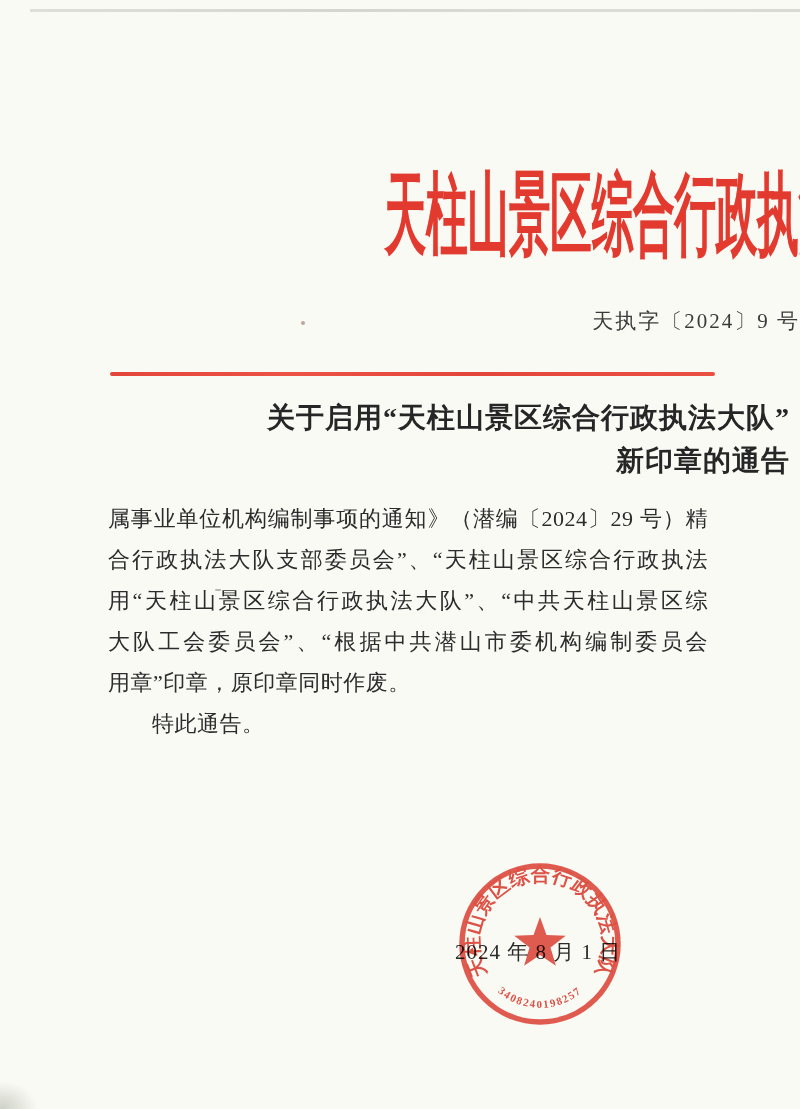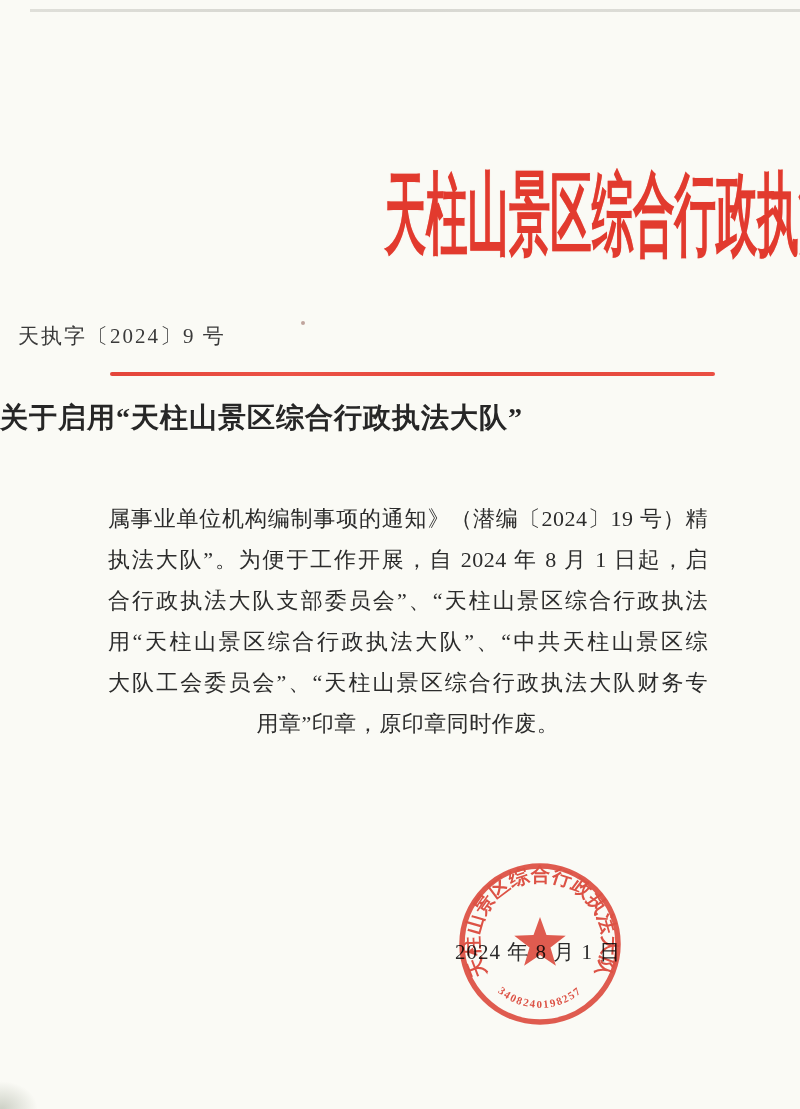--- a/index.html
+++ b/index.html
@@ -33,43 +33,43 @@
   .red-header .stretch {
     display: inline-block;
     font-size: 90px; font-weight: 700; line-height: 104px;
     color: #e23a2e;
     letter-spacing: 0;
     transform: scaleX(0.46) translateX(44px);
     transform-origin: center;
     text-shadow: 0 0 1px rgba(226,58,46,.55);
   }
   .doc-number {
-    position: absolute; top: 322px; left: 0; width: 800px;
-    text-align: left; font-size: 21px; letter-spacing: 2px; color: #3a3a3a;
+    position: absolute; top: 307px; left: 0; width: 800px;
+    text-align: right; font-size: 21px; letter-spacing: 2px; color: #3a3a3a;
     padding-left: 18px;
   }
   .red-divider {
     position: absolute; top: 372px; left: 110px; width: 605px; height: 4px;
     background: linear-gradient(90deg, #e4453a, #ec5246 30%, #e4453a 60%, #ea4f43);
     border-radius: 2px;
   }
   .doc-title {
     position: absolute; top: 396px; left: 0; width: 790px;
-    text-align: left; font-weight: 700; color: #262626;
+    text-align: right; font-weight: 700; color: #262626;
     font-size: 28px; line-height: 43px; letter-spacing: 1px;
   }
   .doc-body {
     position: absolute; top: 498px; left: 108px; width: 600px;
     font-size: 22px; line-height: 41px; color: #2c2c2c;
     letter-spacing: .5px;
   }
   .doc-body .line { height: 41px; overflow: hidden; }
   .jline { text-align: justify; text-align-last: justify; }
   .first-line { text-indent: 44px; text-align: justify; text-align-last: justify; }
-  .plain-line { text-align: center; }
+  .plain-line { text-align: left; }
   .indent-line { text-indent: 44px; text-align: left; }
   .seal-date {
     position: absolute; top: 938px; left: 440px; width: 196px;
     text-align: center; font-size: 21px; color: #2a2a2a; letter-spacing: 1px;
     white-space: nowrap;
   }
   .seal {
     position: absolute; left: 454px; top: 858px; width: 172px; height: 172px;
     mix-blend-mode: multiply; opacity: .95;
   }
@@ -87,29 +87,30 @@
 <div class="red-header">
   <span class="stretch">天柱山景区综合行政执法大队文件</span>
 </div>
 
 <div class="doc-number">天执字〔2024〕9 号</div>
 
 <div class="red-divider"></div>
 
 <div class="doc-title">
   <div>关于启用“天柱山景区综合行政执法大队”</div>
+  <div>新印章的通告</div>
 </div>
 
 <div class="doc-body">
-  <div class="line jline">属事业单位机构编制事项的通知》（潜编〔2024〕19 号）精</div>
-  <div class="line jline">执法大队”。为便于工作开展，自 2024 年 8 月 1 日起，启</div>
+  <div class="line jline">属事业单位机构编制事项的通知》（潜编〔2024〕29 号）精</div>
   <div class="line jline">合行政执法大队支部委员会”、“天柱山景区综合行政执法</div>
   <div class="line jline">用“天柱山景区综合行政执法大队”、“中共天柱山景区综</div>
-  <div class="line jline">大队工会委员会”、“天柱山景区综合行政执法大队财务专</div>
+  <div class="line jline">大队工会委员会”、“根据中共潜山市委机构编制委员会</div>
   <div class="line plain-line">用章”印章，原印章同时作废。</div>
+  <div class="line indent-line">特此通告。</div>
 </div>
 
 <div class="seal-date">2024 年 8 月 1 日</div>
 
 <div class="seal">
   <svg viewBox="0 0 172 172" xmlns="http://www.w3.org/2000/svg">
     <defs>
       <path id="ringTextPath" d="M 33.9,117.0 A 62,62 0 1 1 139.7,117.0"></path>
       <path id="codeTextPath" d="M 37.0,127.1 A 64,64 0 0 0 135.0,127.1"></path>
     </defs>

